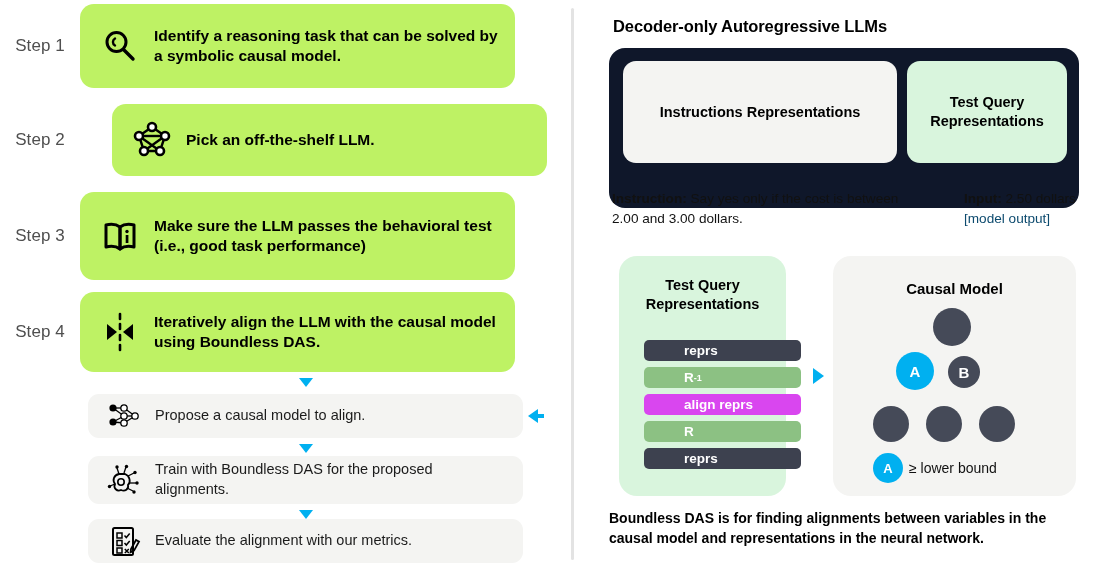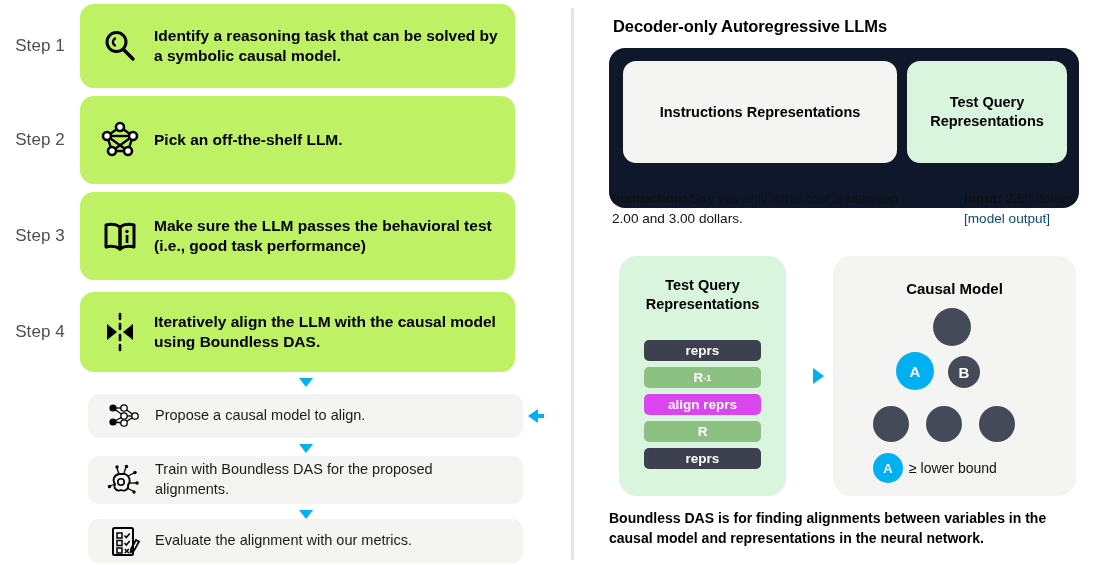--- a/index.html
+++ b/index.html
@@ -106,22 +106,22 @@
   .tq-panel{
     position:absolute;left:48px;top:256px;width:167px;height:240px;
     background:#d9f5dd;border-radius:18px;
   }
   .tq-panel .hdr{
     position:absolute;left:0;right:0;top:20px;
     text-align:center;font-size:14.5px;font-weight:bold;color:#000;line-height:1.3;
   }
   .bar{
     position:absolute;left:25px;width:117px;height:21px;border-radius:5px;
-    display:flex;align-items:center;justify-content:center;
-    font-size:13.5px;font-weight:bold;color:#ffffff;
+    display:flex;align-items:center;
+    font-size:13.5px;font-weight:bold;color:#ffffff;padding-left:40px;
   }
   .bar sup{font-size:9px;vertical-align:super;font-weight:bold;}
 
   
   .cm-panel{
     position:absolute;left:262px;top:256px;width:243px;height:240px;
     background:#f4f4f2;border-radius:18px;
   }
   .cm-panel .hdr{
     position:absolute;left:0;right:0;top:24px;
@@ -157,21 +157,21 @@
             <path d="M15 12.5a4 4 0 0 0 0 7" fill="none" stroke="#000" stroke-width="2.4" stroke-linecap="round"></path>
             <line x1="23.5" y1="23.5" x2="33" y2="33" stroke="#000" stroke-width="3.4" stroke-linecap="round"></line>
           </svg>
         </span>
         <span class="tx">Identify a reasoning task that can be solved by a symbolic causal model.</span>
       </div>
     </div>
 
     <div class="step-row" style="left:0;top:100px;height:80px;">
       <div class="step-label">Step 2</div>
-      <div class="step-card" style="height:88px;">
+      <div class="step-card" style="height:72px;margin-left:32px;">
         <span class="ic">
           <svg width="42" height="42" viewBox="0 0 42 42">
             <g fill="none" stroke="#000" stroke-width="2.4">
               <path d="M21 8 L34 17 L29 32 L13 32 L8 17 Z"></path>
               <line x1="8" y1="17" x2="34" y2="17"></line>
               <line x1="8" y1="17" x2="29" y2="32"></line>
               <line x1="34" y1="17" x2="13" y2="32"></line>
             </g>
             <g fill="#fff" stroke="#000" stroke-width="2.6">
               <circle cx="21" cy="8" r="4"></circle>

